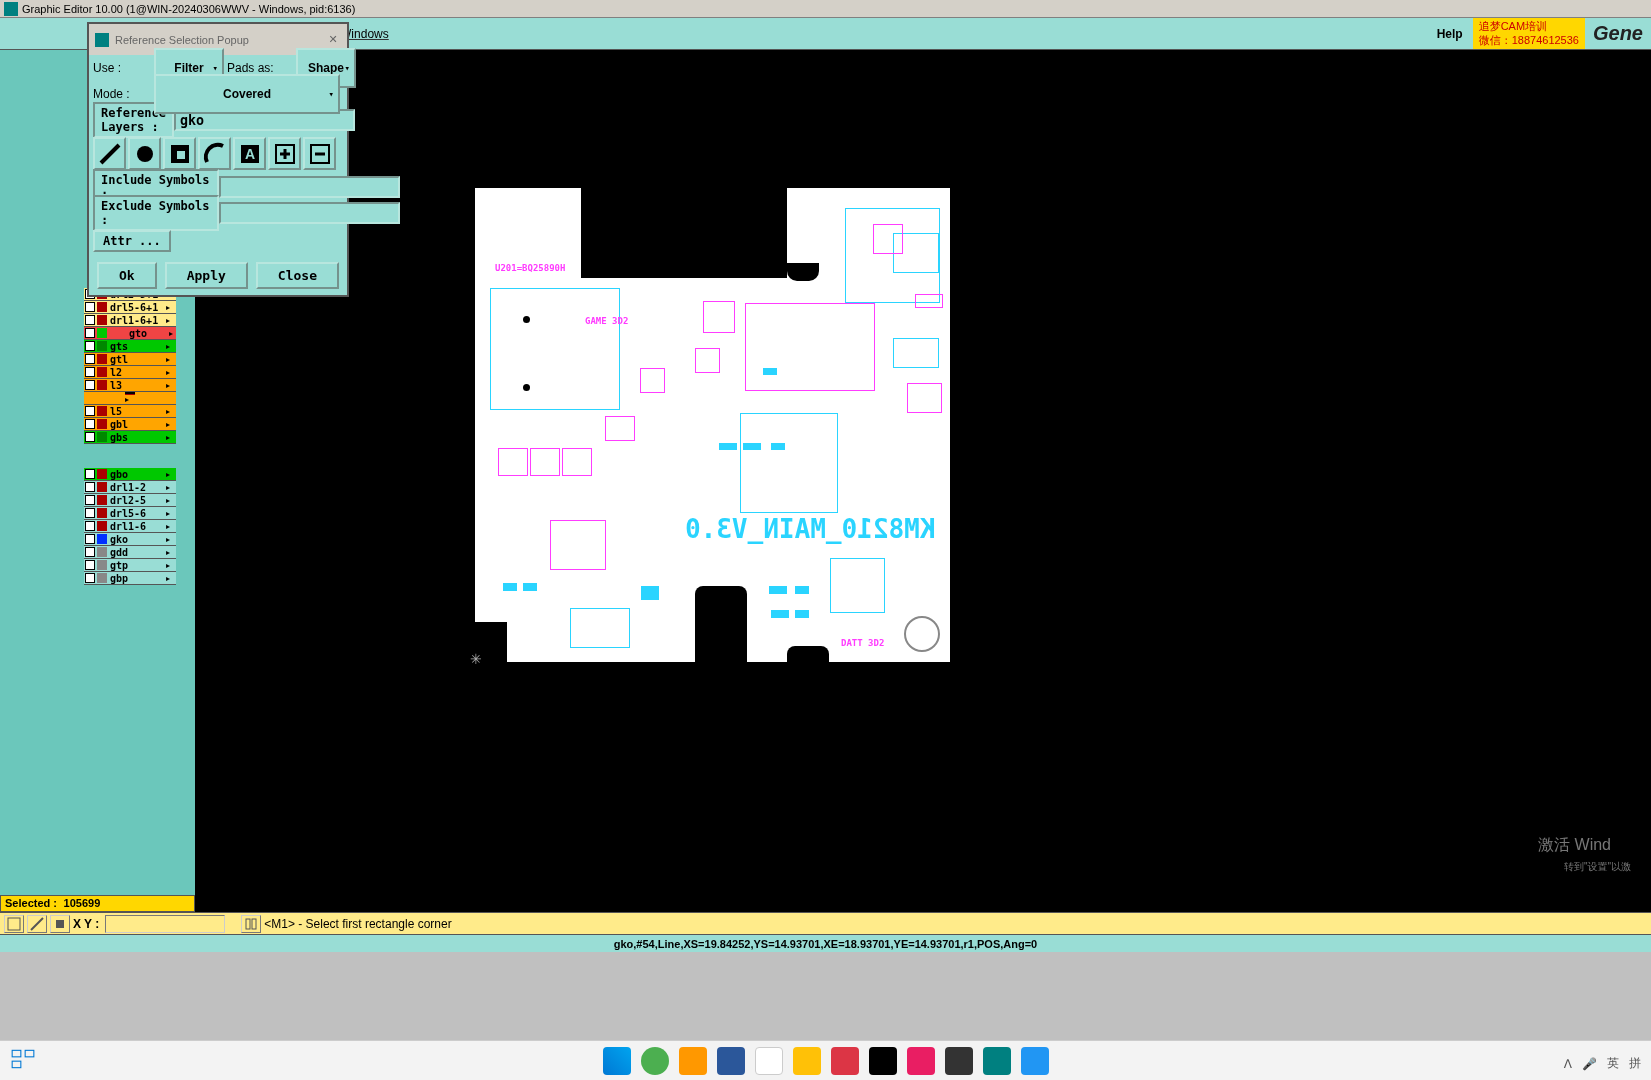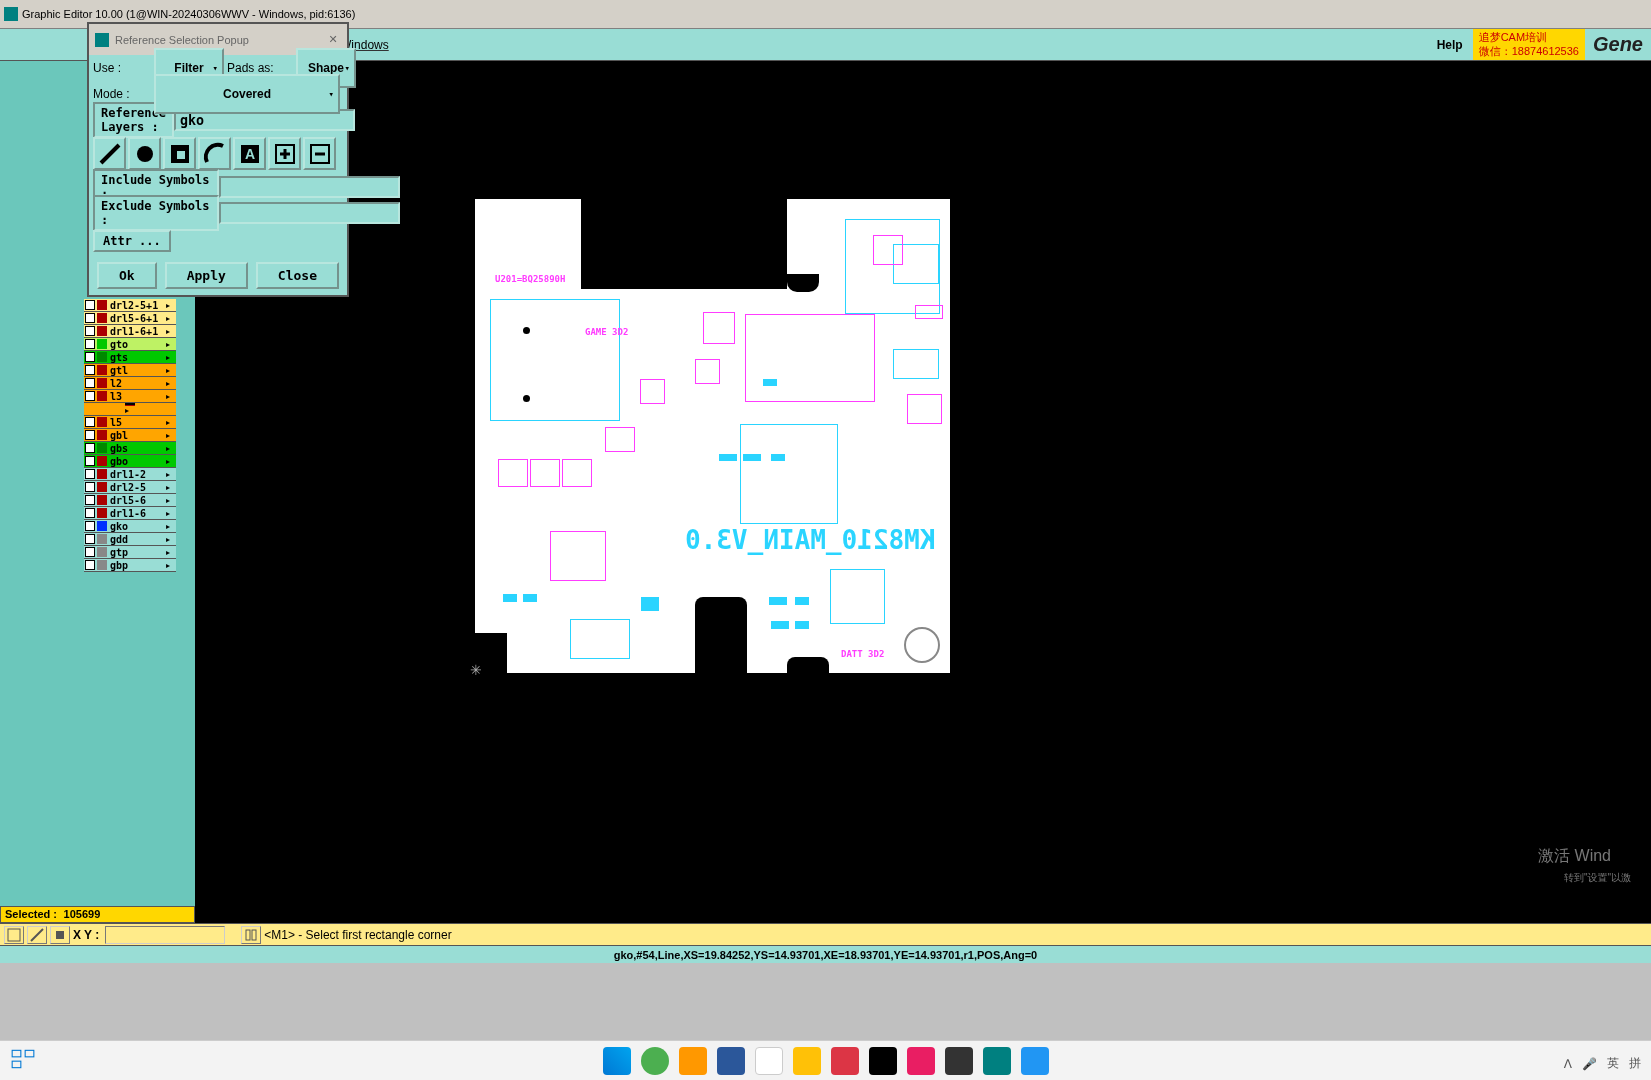--- a/index.html
+++ b/index.html
@@ -1,18 +1,18 @@
 <!DOCTYPE html>
 <html><head>
 <meta charset="utf-8">
 <style>
 * { margin: 0; padding: 0; box-sizing: border-box; font-family: sans-serif; }
 body { background: #c0c0c0; width: 1651px; height: 1080px; overflow: hidden; position: relative; }
 
-.title-bar { background: #d4d0c8; height: 29px; display: flex; align-items: center; padding: 0 4px; font-size: 11px; border-bottom: 1px solid #808080; }
+.title-bar { background: #d4d0c8; height: 18px; display: flex; align-items: center; padding: 0 4px; font-size: 11px; border-bottom: 1px solid #808080; }
 .title-bar .icon { width: 14px; height: 14px; margin-right: 4px; background: #008080; }
 
 .main-area { display: flex; height: 862px; }
 
 .menu-bar { height: 32px; background: #99ddd5; border-bottom: 1px solid #555; display: flex; align-items: center; padding: 0 8px; font-size: 12px; }
 .menu-bar .menu-item { margin-right: 16px; cursor: pointer; }
 .menu-bar .menu-right { margin-left: auto; display: flex; align-items: center; }
 .menu-bar .help { margin-right: 10px; font-weight: bold; }
 .menu-bar .ad-box { background: #ffd700; padding: 2px 6px; font-size: 11px; line-height: 1.2; }
 .menu-bar .logo { font-size: 20px; font-weight: bold; margin-left: 8px; color: #222; font-style: italic; }
@@ -108,21 +108,21 @@
           <div class="color" style="background:#a00"></div>
           <div class="name">drl5-6+1</div>
           <div class="arrow">▸</div>
         </div>
         <div class="layer-row" style="background: rgb(255, 235, 138);">
           <div class="cb"></div>
           <div class="color" style="background:#a00"></div>
           <div class="name">drl1-6+1</div>
           <div class="arrow">▸</div>
         </div>
-        <div class="layer-row" style="background: #bef264;">
+        <div class="layer-row" style="background: #ef4444; text-align: center;">
           <div class="cb"></div>
           <div class="color" style="background:#00c800"></div>
           <div class="name">gto</div>
           <div class="arrow">▸</div>
         </div>
         <div class="layer-row" style="background: rgb(0, 200, 0);">
           <div class="cb"></div>
           <div class="color" style="background:#008800"></div>
           <div class="name">gts</div>
           <div class="arrow">▸</div>
@@ -162,21 +162,21 @@
           <div class="color" style="background:#a00"></div>
           <div class="name">gbl</div>
           <div class="arrow">▸</div>
         </div>
         <div class="layer-row" style="background: rgb(0, 200, 0);">
           <div class="cb"></div>
           <div class="color" style="background:#008800"></div>
           <div class="name">gbs</div>
           <div class="arrow">▸</div>
         </div>
-        <div class="layer-row" style="background: rgb(0, 200, 0);">
+        <div class="layer-row" style="background: rgb(0, 200, 0); margin-top: 24px;">
           <div class="cb"></div>
           <div class="color" style="background:#a00"></div>
           <div class="name">gbo</div>
           <div class="arrow">▸</div>
         </div>
         <div class="layer-row" style="background: rgb(153, 221, 213);">
           <div class="cb"></div>
           <div class="color" style="background:#a00"></div>
           <div class="name">drl1-2</div>
           <div class="arrow">▸</div>

